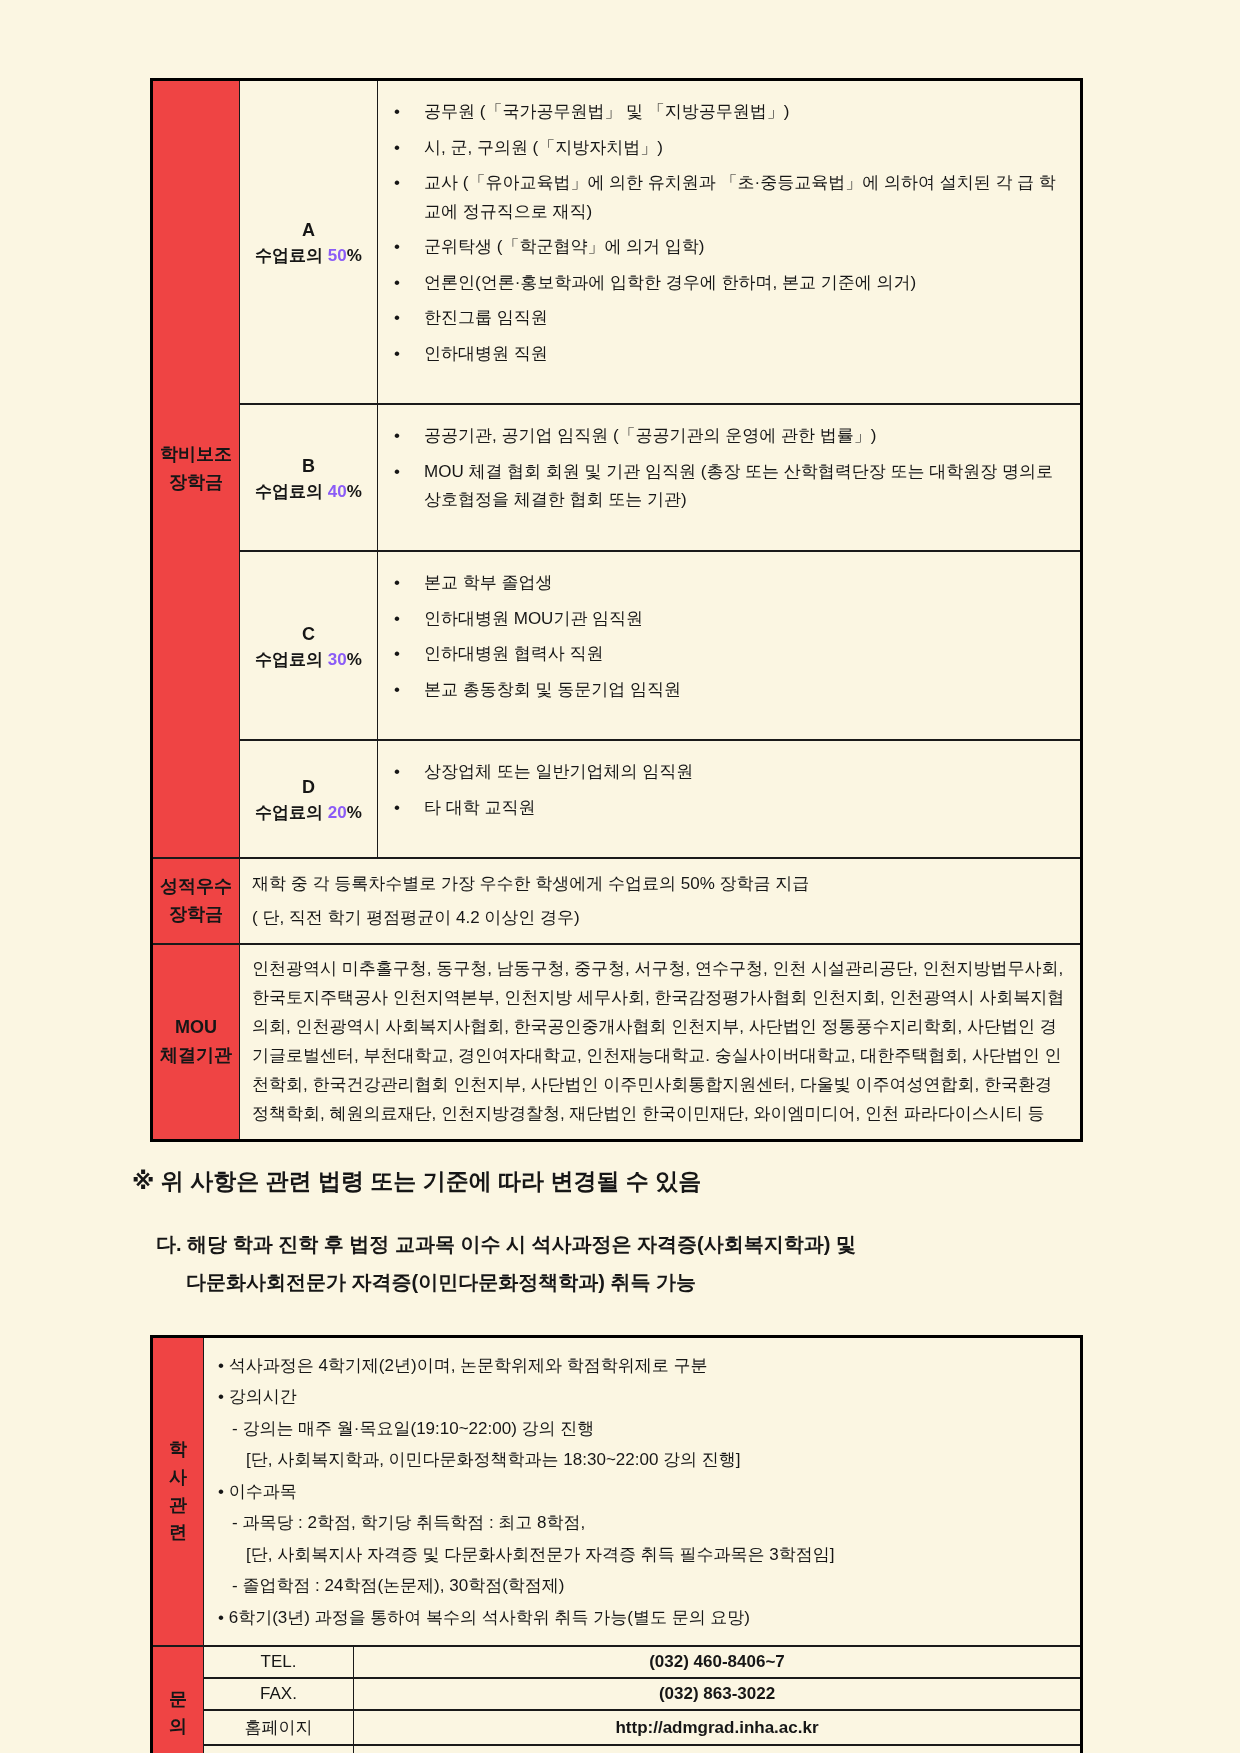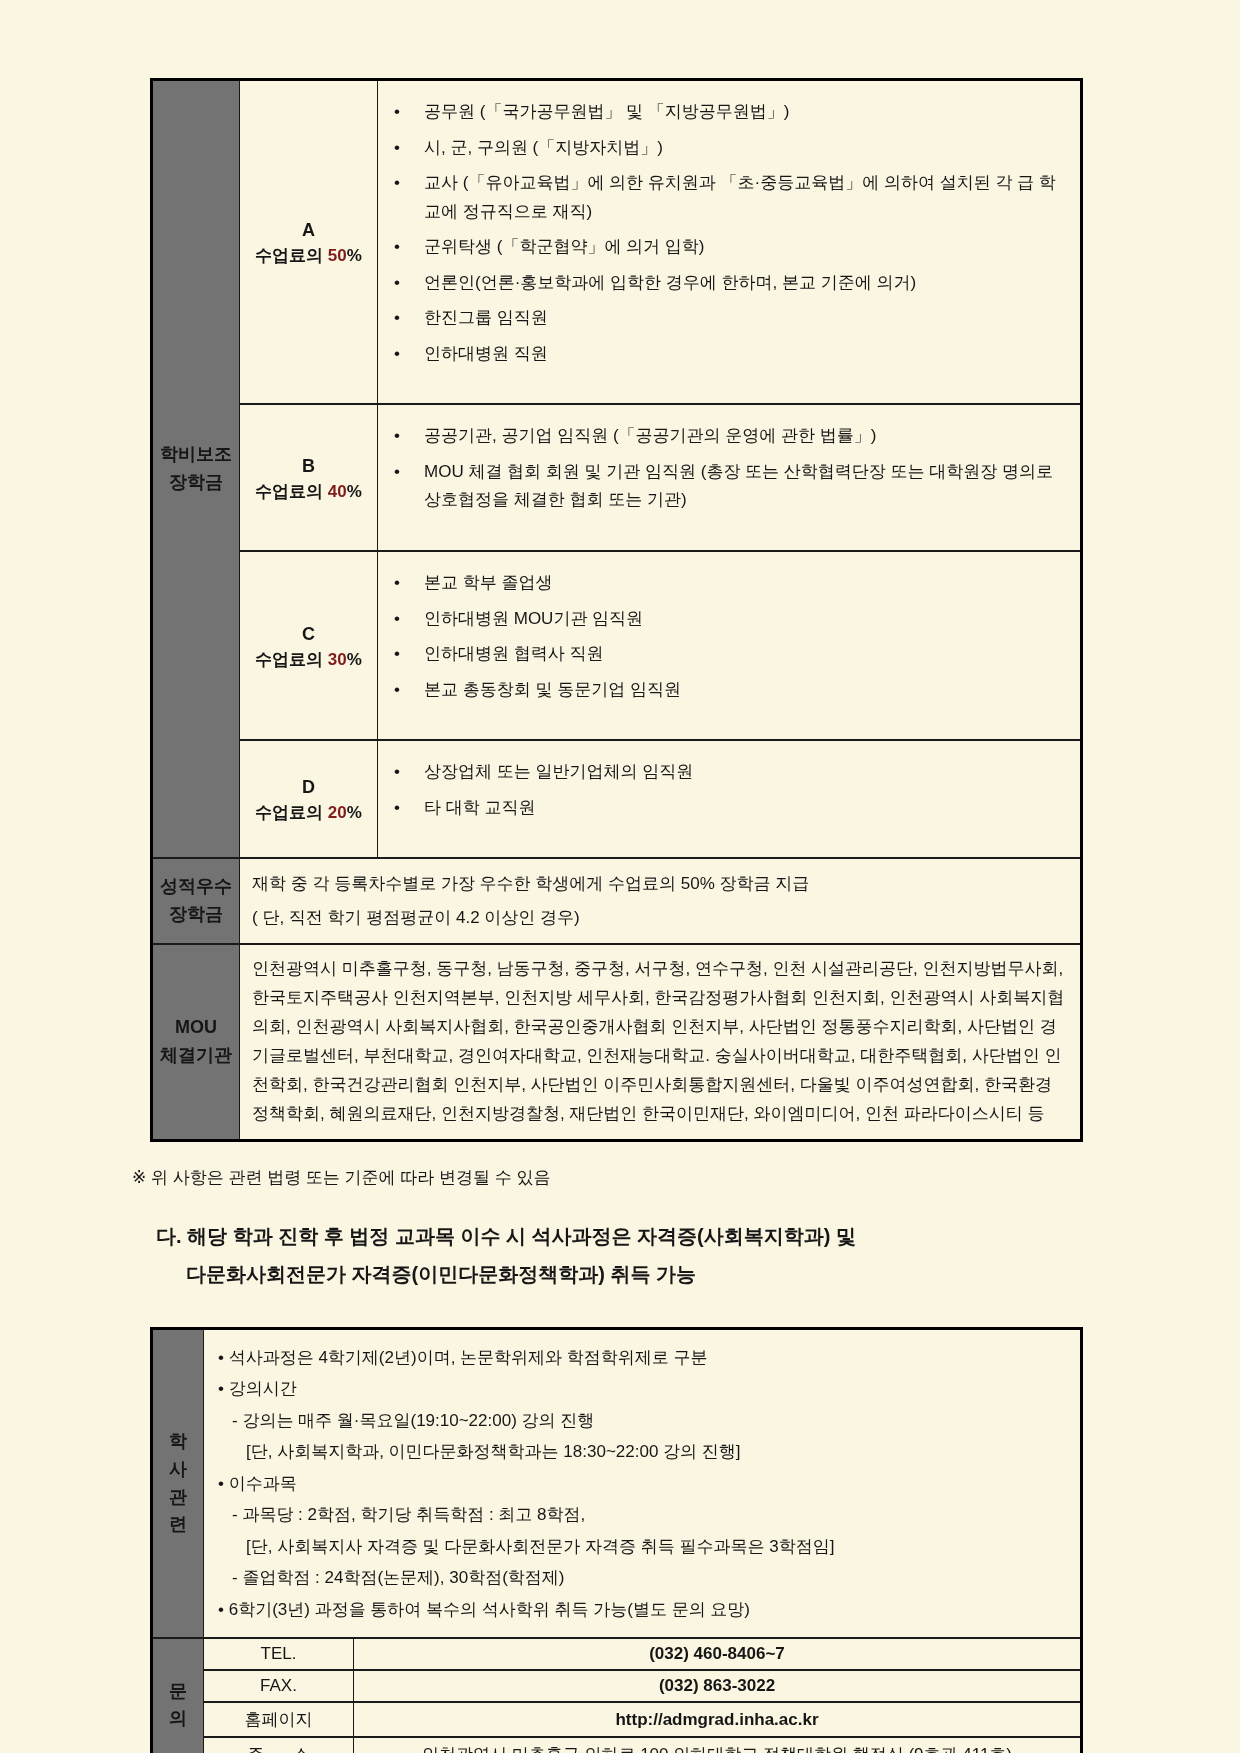--- a/index.html
+++ b/index.html
@@ -3,33 +3,33 @@
 <meta charset="utf-8">
 <style>
   html,body{margin:0;padding:0;}
   body{background:#fbf6e2;font-family:"Liberation Sans","DejaVu Sans",sans-serif;color:#161616;}
   .page{position:relative;width:1240px;height:1753px;background:#fbf6e2;box-sizing:border-box;
         padding:78px 155px 0 150px;overflow:hidden;}
   table.tbl{border-collapse:collapse;width:930px;table-layout:fixed;background:#fbf6e2;}
   table.tbl{border:3px solid #000;}
   .tbl td{border:2px solid #1a1a1a;border-left-width:1px;border-right-width:1px;
           vertical-align:middle;box-sizing:border-box;font-size:17px;}
-  td.hdr{background:#737373;text-align:center;font-weight:bold;font-size:18px;line-height:1.55;}
+  td.hdr{background:#ef4444;text-align:center;font-weight:bold;font-size:18px;line-height:1.55;}
   
   .tier-cell{text-align:center;font-weight:bold;padding:6px 2px;}
   .tier-grade{font-size:18px;line-height:1.5;}
   .tier-rate{font-size:17px;white-space:nowrap;}
-  .red{color:#7f1d1d;}
+  .red{color:#8b5cf6;}
   .bullet-cell{padding:10px 10px 28px 0;}
   .bullet{position:relative;padding-left:46px;text-indent:0;line-height:1.68;margin:7px 0;}
   .bullet::before{content:"\2022";position:absolute;left:16px;top:0;}
   .merit-text{padding:8px 12px;line-height:2.0;}
   .mou-text{padding:10px 12px;line-height:1.7;text-align:left;}
   
-  .note{margin:24px 0 0 -18px;font-weight:normal;font-size:17px;}
+  .note{margin:24px 0 0 -18px;font-weight:bold;font-size:23px;}
   .cert{margin:28px 0 0 6px;font-weight:bold;font-size:20px;line-height:1.9;}
   .cert-indent{margin-left:30px;}
   .heading{margin:42px 0 0 -22px;font-weight:bold;font-size:22px;}
   
   .tbl2-wrap{margin-top:34px;}
   .vert-label{font-size:19px;line-height:2.15;}
   .academic-content{padding:10px 12px;line-height:1.62;}
   .ac-line{margin:4px 0;}
   .ind0{padding-left:2px;}
   .ind1{padding-left:16px;}

